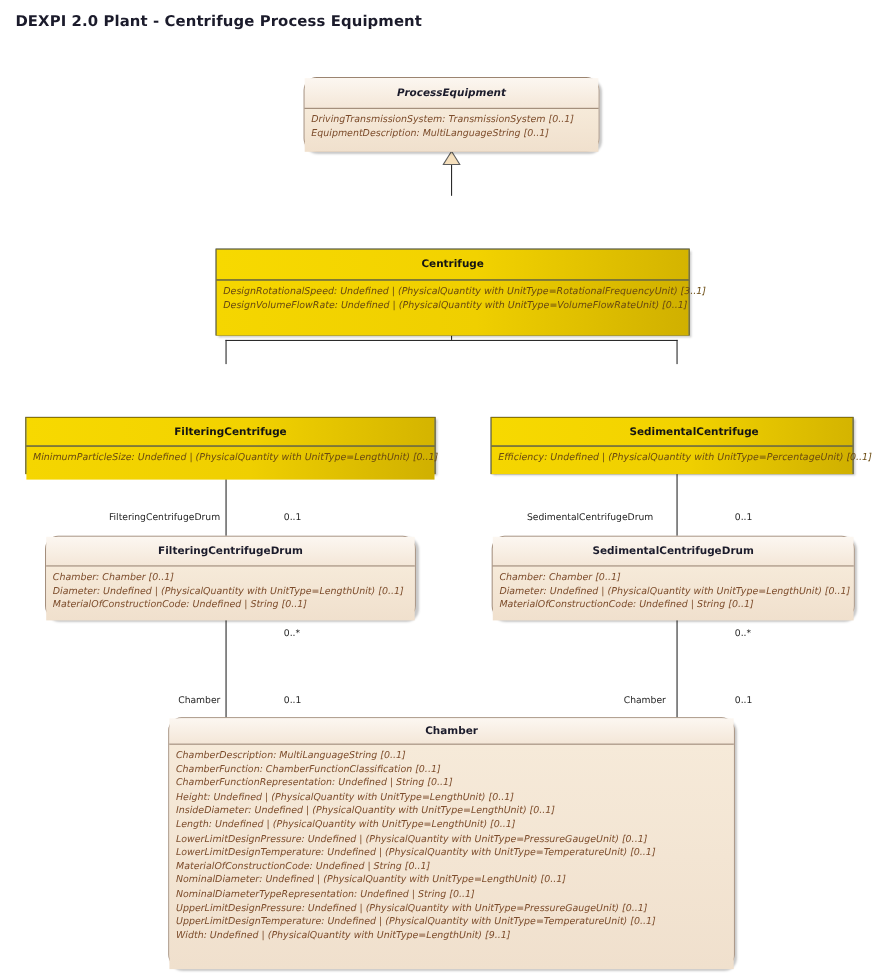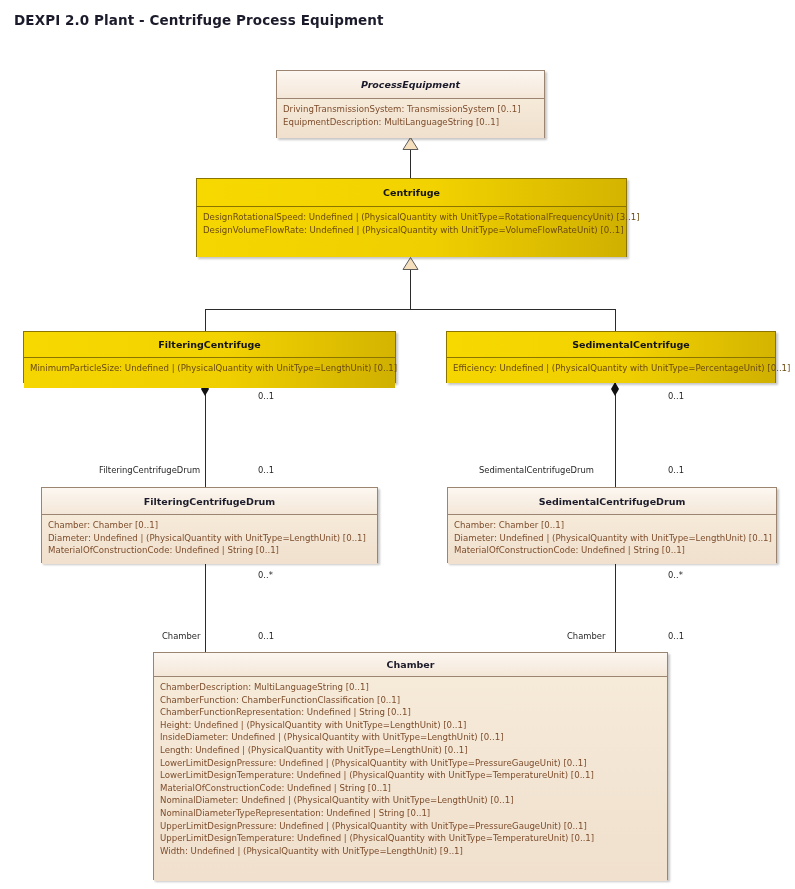--- a/index.html
+++ b/index.html
@@ -43,41 +43,44 @@
   .uml-class .cls-body {
     box-sizing: border-box;
     border-top: 1px solid #8a6d3b;
     padding: 4px 6px 5px 6px;
   }
   .attr-line {
     font-size: 8.6px;
     line-height: 12.6px;
     white-space: nowrap;
     color: #7a4a2a;
+    font-style: italic;
   }
 
   
   .theme-beige {
     border-color: #9b8470;
     background: linear-gradient(to bottom, #fdf8f2 0%, #f7ece0 100%);
+    border-radius: 12px;
   }
   .theme-beige .cls-header {
     background: linear-gradient(to bottom, #fcf7f1 0%, #f4e7d8 100%);
     border-bottom: none;
   }
   .theme-beige .cls-body {
     background: linear-gradient(to bottom, #f6ead9 0%, #f0e0cd 100%);
     border-top-color: #9b8470;
   }
   .theme-beige .attr-line { color: #7d4d2c; }
 
   
   .theme-yellow {
     border-color: #8c7400;
     background: #1d4ed8;
+    margin-top: 48px;
   }
   .theme-yellow .cls-header {
     background: linear-gradient(to right, #f7d900 0%, #f2d200 55%, #d4b400 100%);
     color: #141414;
   }
   .theme-yellow .cls-body {
     background: linear-gradient(to right, #f5d600 0%, #efcf00 55%, #d0b000 100%);
     border-top-color: #8c7400;
   }
   .theme-yellow .attr-line { color: #6a4a10; }

